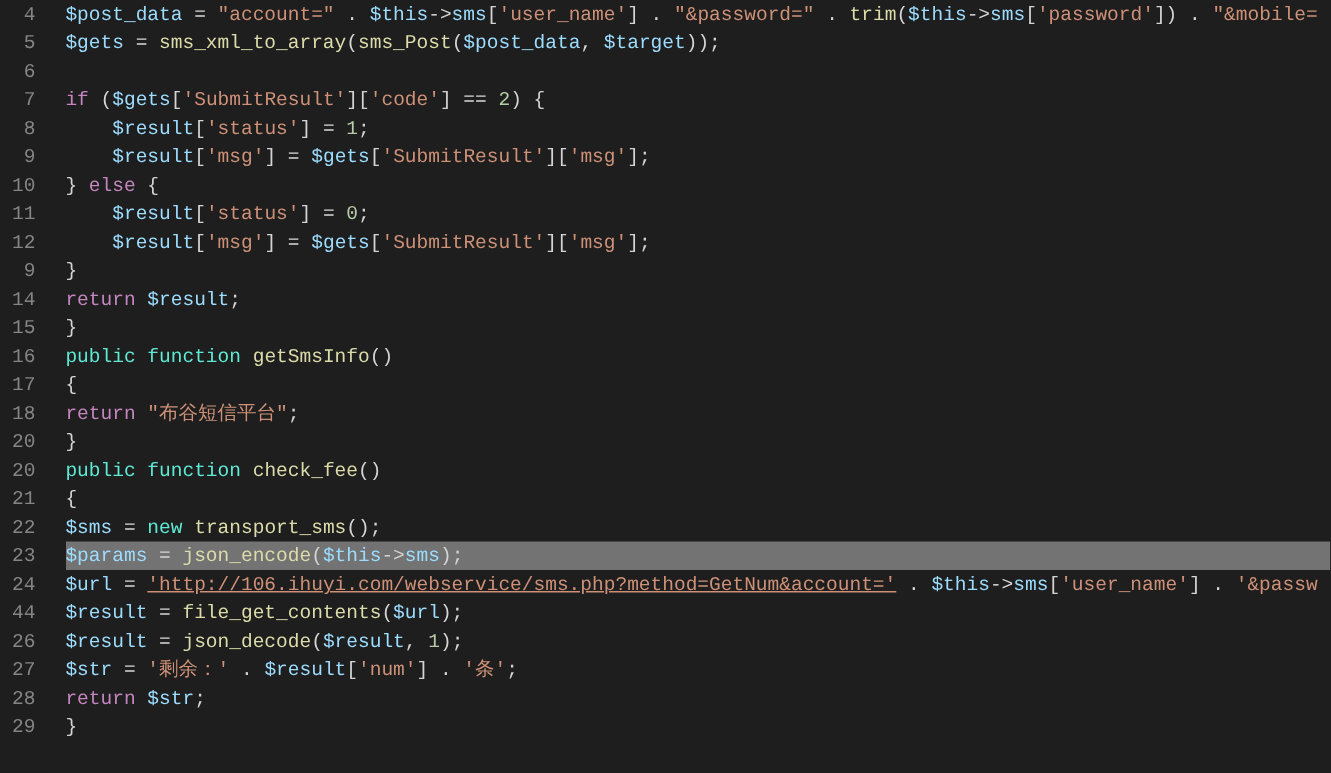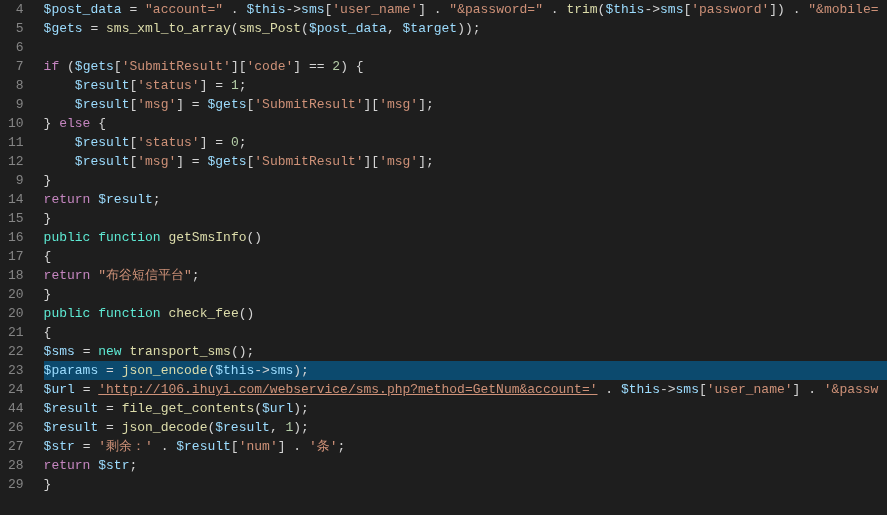--- a/index.html
+++ b/index.html
@@ -36,21 +36,21 @@
     .code {
       flex: 1;
       padding-left: 8px;
       white-space: pre;
       overflow-x: hidden;
     }
     .line {
       height: 19px;
     }
     .line.highlighted {
-      background: #0c4a6e;
+      background: #737373;
     }
     .k { color: #5eead4; }      
     .kc { color: #c586c0; }     
     .v { color: #9cdcfe; text-align: center; }      
     .s { color: #ce9178; }      
     .n { color: #b5cea8; }      
     .f { color: #dcdcaa; }      
     .o { color: #d4d4d4; }      
     .p { color: #d4d4d4; }      
     .ul { text-decoration: underline; text-align: center; }

